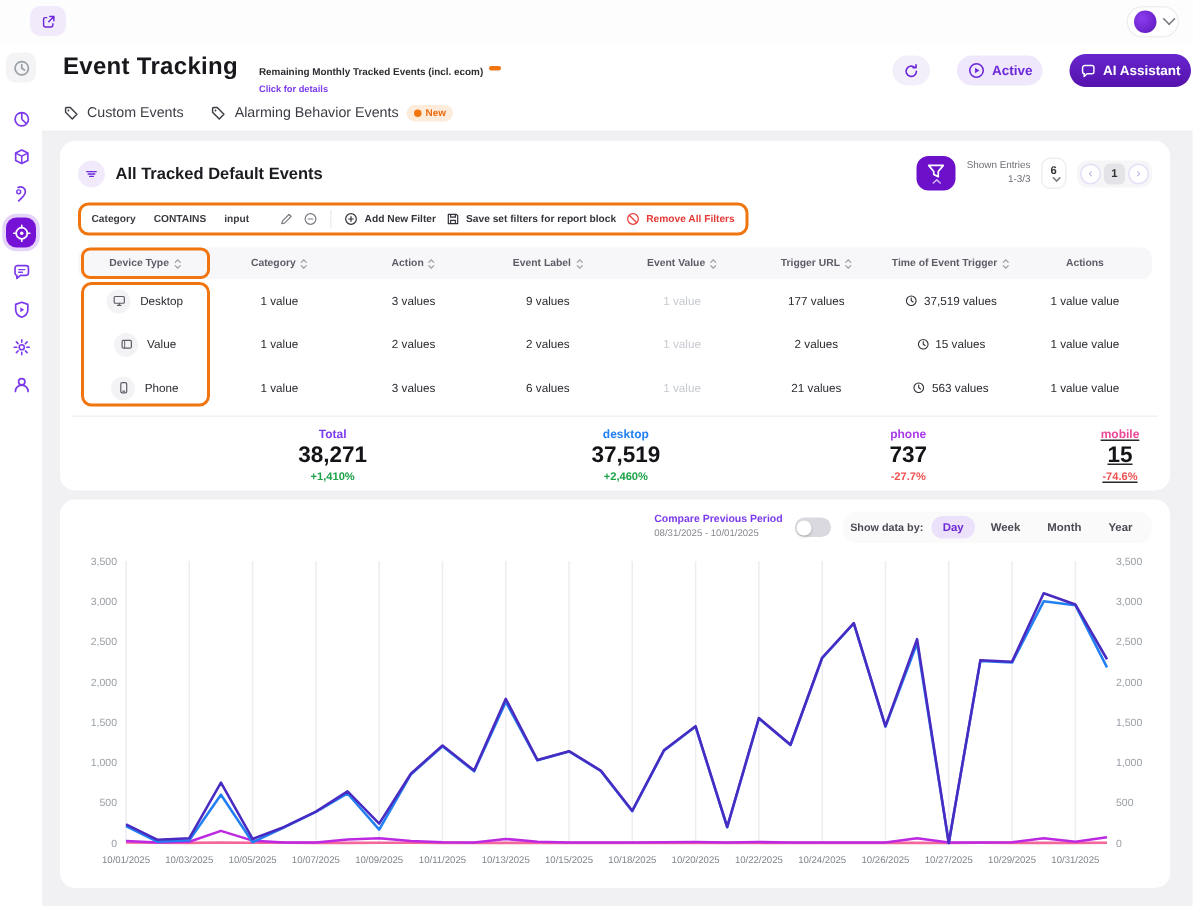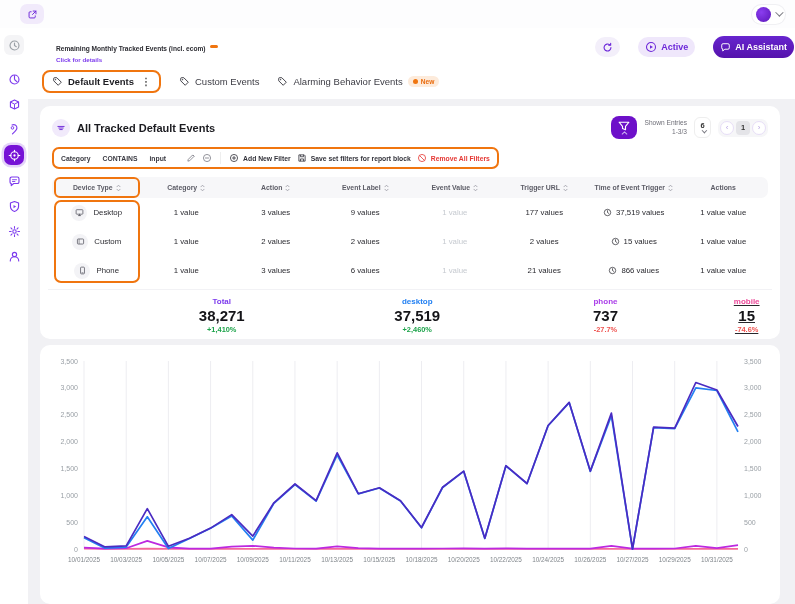--- a/index.html
+++ b/index.html
@@ -229,20 +229,21 @@
             <path d="M2.8 13.5a5.2 5.2 0 0 1 10.4 0" fill="none" stroke="#7C3AED" stroke-width="1.4" stroke-linecap="round"></path>
           </svg>
         </span>
       </div>
     </div>
 
   <div class="main">
 
     <div class="header">
       <div class="header-row">
+        <div class="page-title">Event Tracking</div>
         <div class="remaining">
           <span class="remaining-label">Remaining Monthly Tracked Events (incl. ecom)</span><span class="remaining-dash"></span>
           <span class="remaining-link">Click for details</span>
           <span class="remaining-bar"><i></i></span>
         </div>
         <div class="hdr-controls">
           <div class="pill-btn refresh-btn">
             <svg width="11" height="11" viewBox="0 0 16 16">
               <path d="M13 8a5 5 0 1 1-1.7-3.75" fill="none" stroke="#6D28D9" stroke-width="1.6" stroke-linecap="round"></path>
               <path d="M12.6 1.8v2.8H9.8" fill="none" stroke="#6D28D9" stroke-width="1.6" stroke-linecap="round" stroke-linejoin="round"></path>
@@ -258,30 +259,20 @@
           <div class="pill-btn ai-btn">
             <svg width="11" height="11" viewBox="0 0 16 16">
               <path d="M2.5 4.5A2 2 0 0 1 4.5 2.5h7a2 2 0 0 1 2 2v4a2 2 0 0 1-2 2H7l-3 2.6v-2.6H4.5a2 2 0 0 1-2-2z" fill="none" stroke="#fff" stroke-width="1.4" stroke-linejoin="round"></path>
             </svg>
             <span>AI Assistant</span>
           </div>
         </div>
       </div>
 
       <div class="tabbar" id="tabbar">
-          <div class="tab hl">
-            <span style="display:flex">
-              <svg viewBox="0 0 16 16">
-                <path d="M2.5 7V3.5A1 1 0 0 1 3.5 2.5H7l6.5 6.5-4.5 4.5z" fill="none" stroke="#3c3c44" stroke-width="1.4" stroke-linejoin="round"></path>
-                <circle cx="5.3" cy="5.3" r=".9" fill="#3c3c44"></circle>
-              </svg>
-            </span>
-              <span class="tab-label">Default Events</span>
-            <span class="kebab">⋮</span>
-          </div>
           <div class="tab">
             <span style="display:flex">
               <svg viewBox="0 0 16 16">
                 <path d="M2.5 7V3.5A1 1 0 0 1 3.5 2.5H7l6.5 6.5-4.5 4.5z" fill="none" stroke="#3c3c44" stroke-width="1.4" stroke-linejoin="round"></path>
                 <circle cx="5.3" cy="5.3" r=".9" fill="#3c3c44"></circle>
               </svg>
             </span>
               <span class="tab-label">Custom Events</span>
           </div>
           <div class="tab">
@@ -468,21 +459,21 @@
      <div class="td">1 value value</div>
             </div>
             <div class="tbl-row">
               <div class="td-device">
        <span class="dev-circ">
                   <svg viewBox="0 0 16 16">
                     <rect x="2.5" y="3.5" width="11" height="9" rx="1.4" fill="none" stroke="#5c5c66" stroke-width="1.4"></rect>
                     <path d="M5.5 3.5v9" stroke="#5c5c66" stroke-width="1.1"></path>
                   </svg>
                 </span>
-       <span>Custom</span>
+       <span>Value</span>
               </div>
      <div class="td">1 value</div>
      <div class="td">2 values</div>
      <div class="td">2 values</div>
      <div class="td dim">1 value</div>
      <div class="td">2 values</div>
      <div class="td-time">
        <span style="display:flex;width:9px;height:9px">
                   <svg viewBox="0 0 16 16">
                     <circle cx="8" cy="8" r="5.7" fill="none" stroke="#2b2b31" stroke-width="1.3"></circle>
@@ -508,21 +499,21 @@
      <div class="td">6 values</div>
      <div class="td dim">1 value</div>
      <div class="td">21 values</div>
      <div class="td-time">
        <span style="display:flex;width:9px;height:9px">
                   <svg viewBox="0 0 16 16">
                     <circle cx="8" cy="8" r="5.7" fill="none" stroke="#2b2b31" stroke-width="1.3"></circle>
                     <path d="M8 4.8V8l2.2 1.5" fill="none" stroke="#2b2b31" stroke-width="1.3" stroke-linecap="round"></path>
                   </svg>
                 </span>
-       <span>866 values</span>
+       <span>563 values</span>
               </div>
      <div class="td">1 value value</div>
             </div>
           </div>
 
         <div class="stats" id="stats">
             <div class="stat" style="left: 24%;">
               <div class="stat-label" style="color:#7C3AED">Total</div>
     <div class="stat-value">38,271</div>
     <div class="stat-delta up">+1,410%</div>
@@ -539,20 +530,38 @@
             </div>
             <div class="stat" style="left: 96.5%; text-decoration: underline;">
               <div class="stat-label" style="color:#EC4899">mobile</div>
     <div class="stat-value">15</div>
     <div class="stat-delta down">-74.6%</div>
             </div>
           </div>
       </div>
 
       <div class="card card2">
+        <div class="chart-controls">
+          <div class="cmp-block">
+            <div class="cmp-title">Compare Previous Period</div>
+            <div class="cmp-range">08/31/2025 - 10/01/2025</div>
+          </div>
+          <div class="toggle">
+              <i></i>
+            </div>
+          <div class="showby">
+            <span class="showby-label">Show data by:</span>
+            <span id="sbOpts" style="display:flex;gap:2px;">
+                <span class="sb-opt active">Day</span>
+                <span class="sb-opt">Week</span>
+                <span class="sb-opt">Month</span>
+                <span class="sb-opt">Year</span>
+              </span>
+          </div>
+        </div>
         <svg id="chart" width="724" height="228" viewBox="0 0 724 228">
             <line x1="36" y1="10" x2="36" y2="198" stroke="#ededf1" stroke-width="1"></line>
             <line x1="78.19354838709677" y1="10" x2="78.19354838709677" y2="198" stroke="#ededf1" stroke-width="1"></line>
             <line x1="120.38709677419355" y1="10" x2="120.38709677419355" y2="198" stroke="#ededf1" stroke-width="1"></line>
             <line x1="162.5806451612903" y1="10" x2="162.5806451612903" y2="198" stroke="#ededf1" stroke-width="1"></line>
             <line x1="204.7741935483871" y1="10" x2="204.7741935483871" y2="198" stroke="#ededf1" stroke-width="1"></line>
             <line x1="246.96774193548387" y1="10" x2="246.96774193548387" y2="198" stroke="#ededf1" stroke-width="1"></line>
             <line x1="289.1612903225806" y1="10" x2="289.1612903225806" y2="198" stroke="#ededf1" stroke-width="1"></line>
             <line x1="331.35483870967744" y1="10" x2="331.35483870967744" y2="198" stroke="#ededf1" stroke-width="1"></line>
             <line x1="373.5483870967742" y1="10" x2="373.5483870967742" y2="198" stroke="#ededf1" stroke-width="1"></line>

